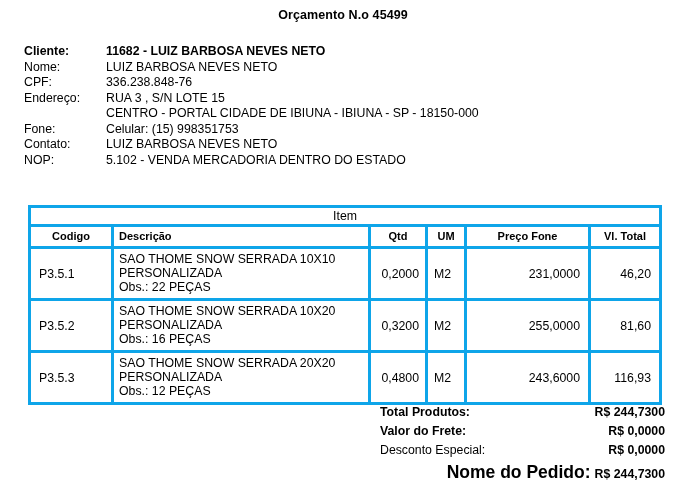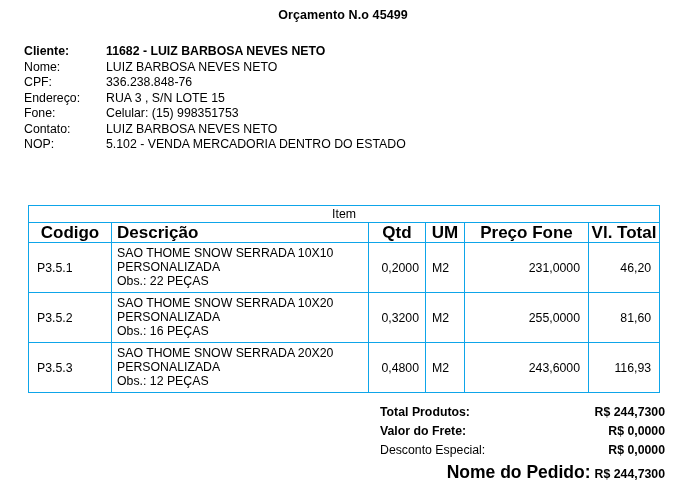--- a/index.html
+++ b/index.html
@@ -61,37 +61,37 @@
     position: absolute;
     left: 28px;
     top: 205px;
     width: 631px;
     border-collapse: collapse;
     table-layout: fixed;
     font-size: 12.3px;
   }
   .items-table td,
   .items-table th {
-    border: 1px solid #0ea5e9;
+    border: 3px solid #0ea5e9;
     padding: 0;
     vertical-align: top;
     font-weight: normal;
   }
   .th-group {
     text-align: center;
     font-weight: bold;
     height: 16px;
     line-height: 16px;
     font-size: 12.3px;
   }
   .items-table thead tr.cols th {
     font-weight: bold;
     height: 19px;
     line-height: 19px;
-    font-size: 17px;
+    font-size: 11px;
   }
   .h-codigo  { text-align: center; }
   .h-desc    { text-align: left;  padding-left: 5px !important; }
   .h-qtd     { text-align: center; }
   .h-um      { text-align: center; }
   .h-preco   { text-align: center; }
   .h-total   { text-align: center; }
 
   .items-table tbody td {
     height: 46px;
@@ -190,20 +190,24 @@
   <div class="info-row">
     <span class="info-label">CPF:</span>
     <span class="info-value">336.238.848-76</span>
   </div>
 
   <div class="info-row">
     <span class="info-label">Endereço:</span>
     <span class="info-value">RUA 3 , S/N   LOTE 15</span>
   </div>
 
+  <div class="info-row">
+    <span class="info-label"></span>
+    <span class="info-value">CENTRO - PORTAL CIDADE DE IBIUNA - IBIUNA - SP - 18150-000</span>
+  </div>
 
   <div class="info-row">
     <span class="info-label">Fone:</span>
     <span class="info-value">Celular: (15) 998351753</span>
   </div>
 
   <div class="info-row">
     <span class="info-label">Contato:</span>
     <span class="info-value">LUIZ BARBOSA NEVES NETO</span>
   </div>

